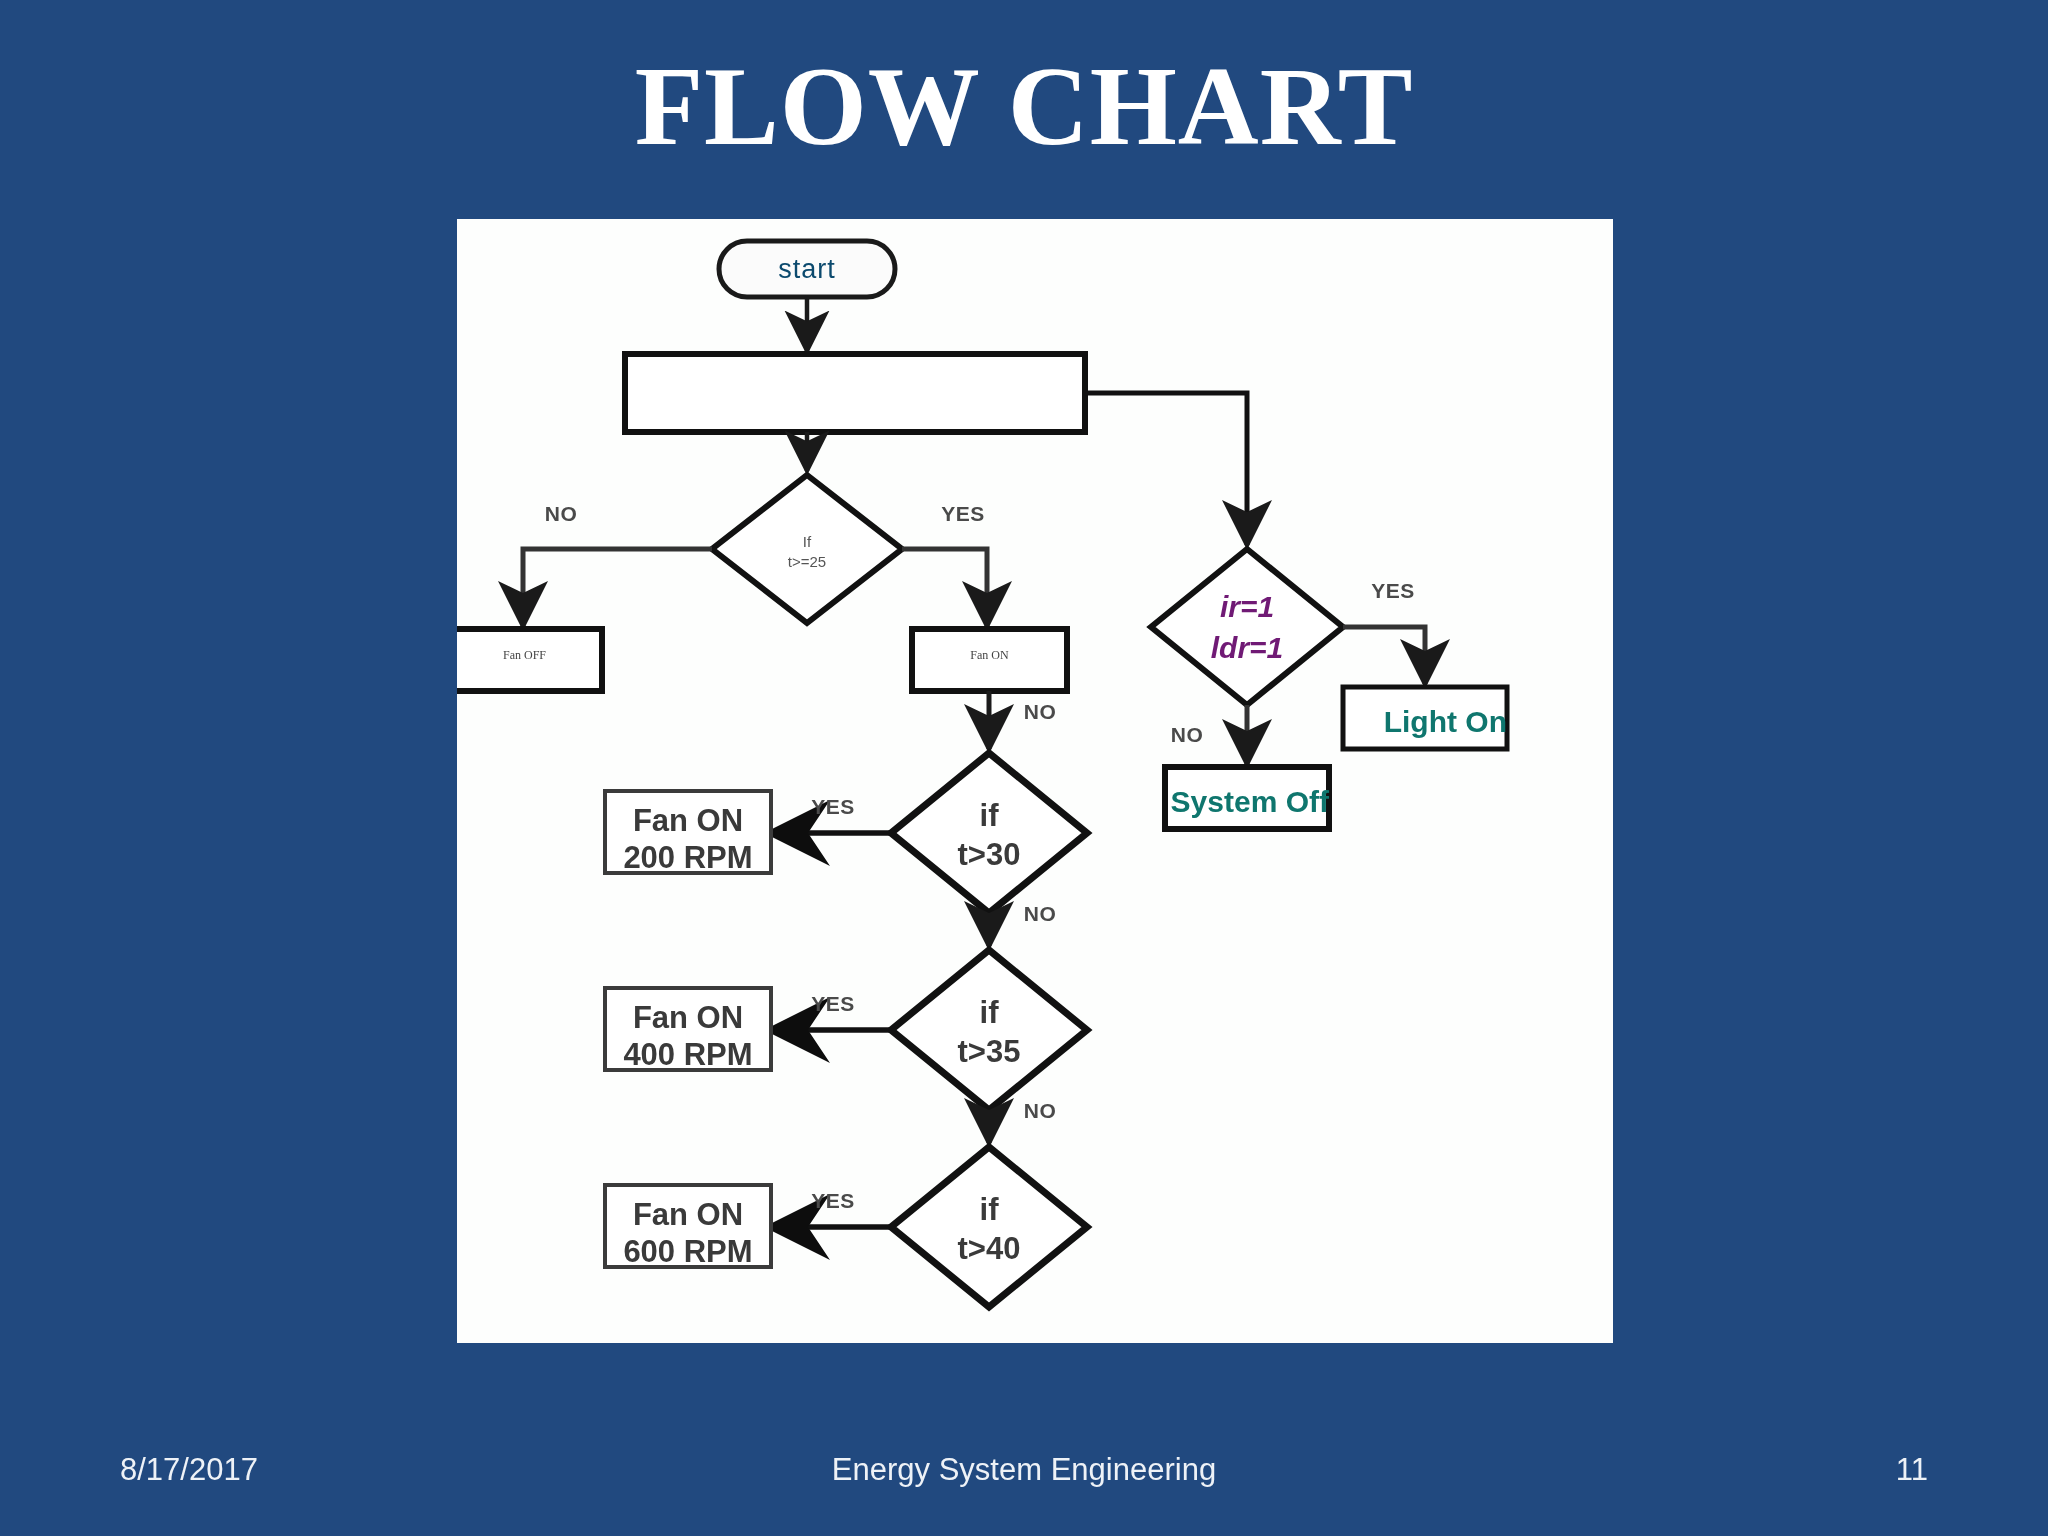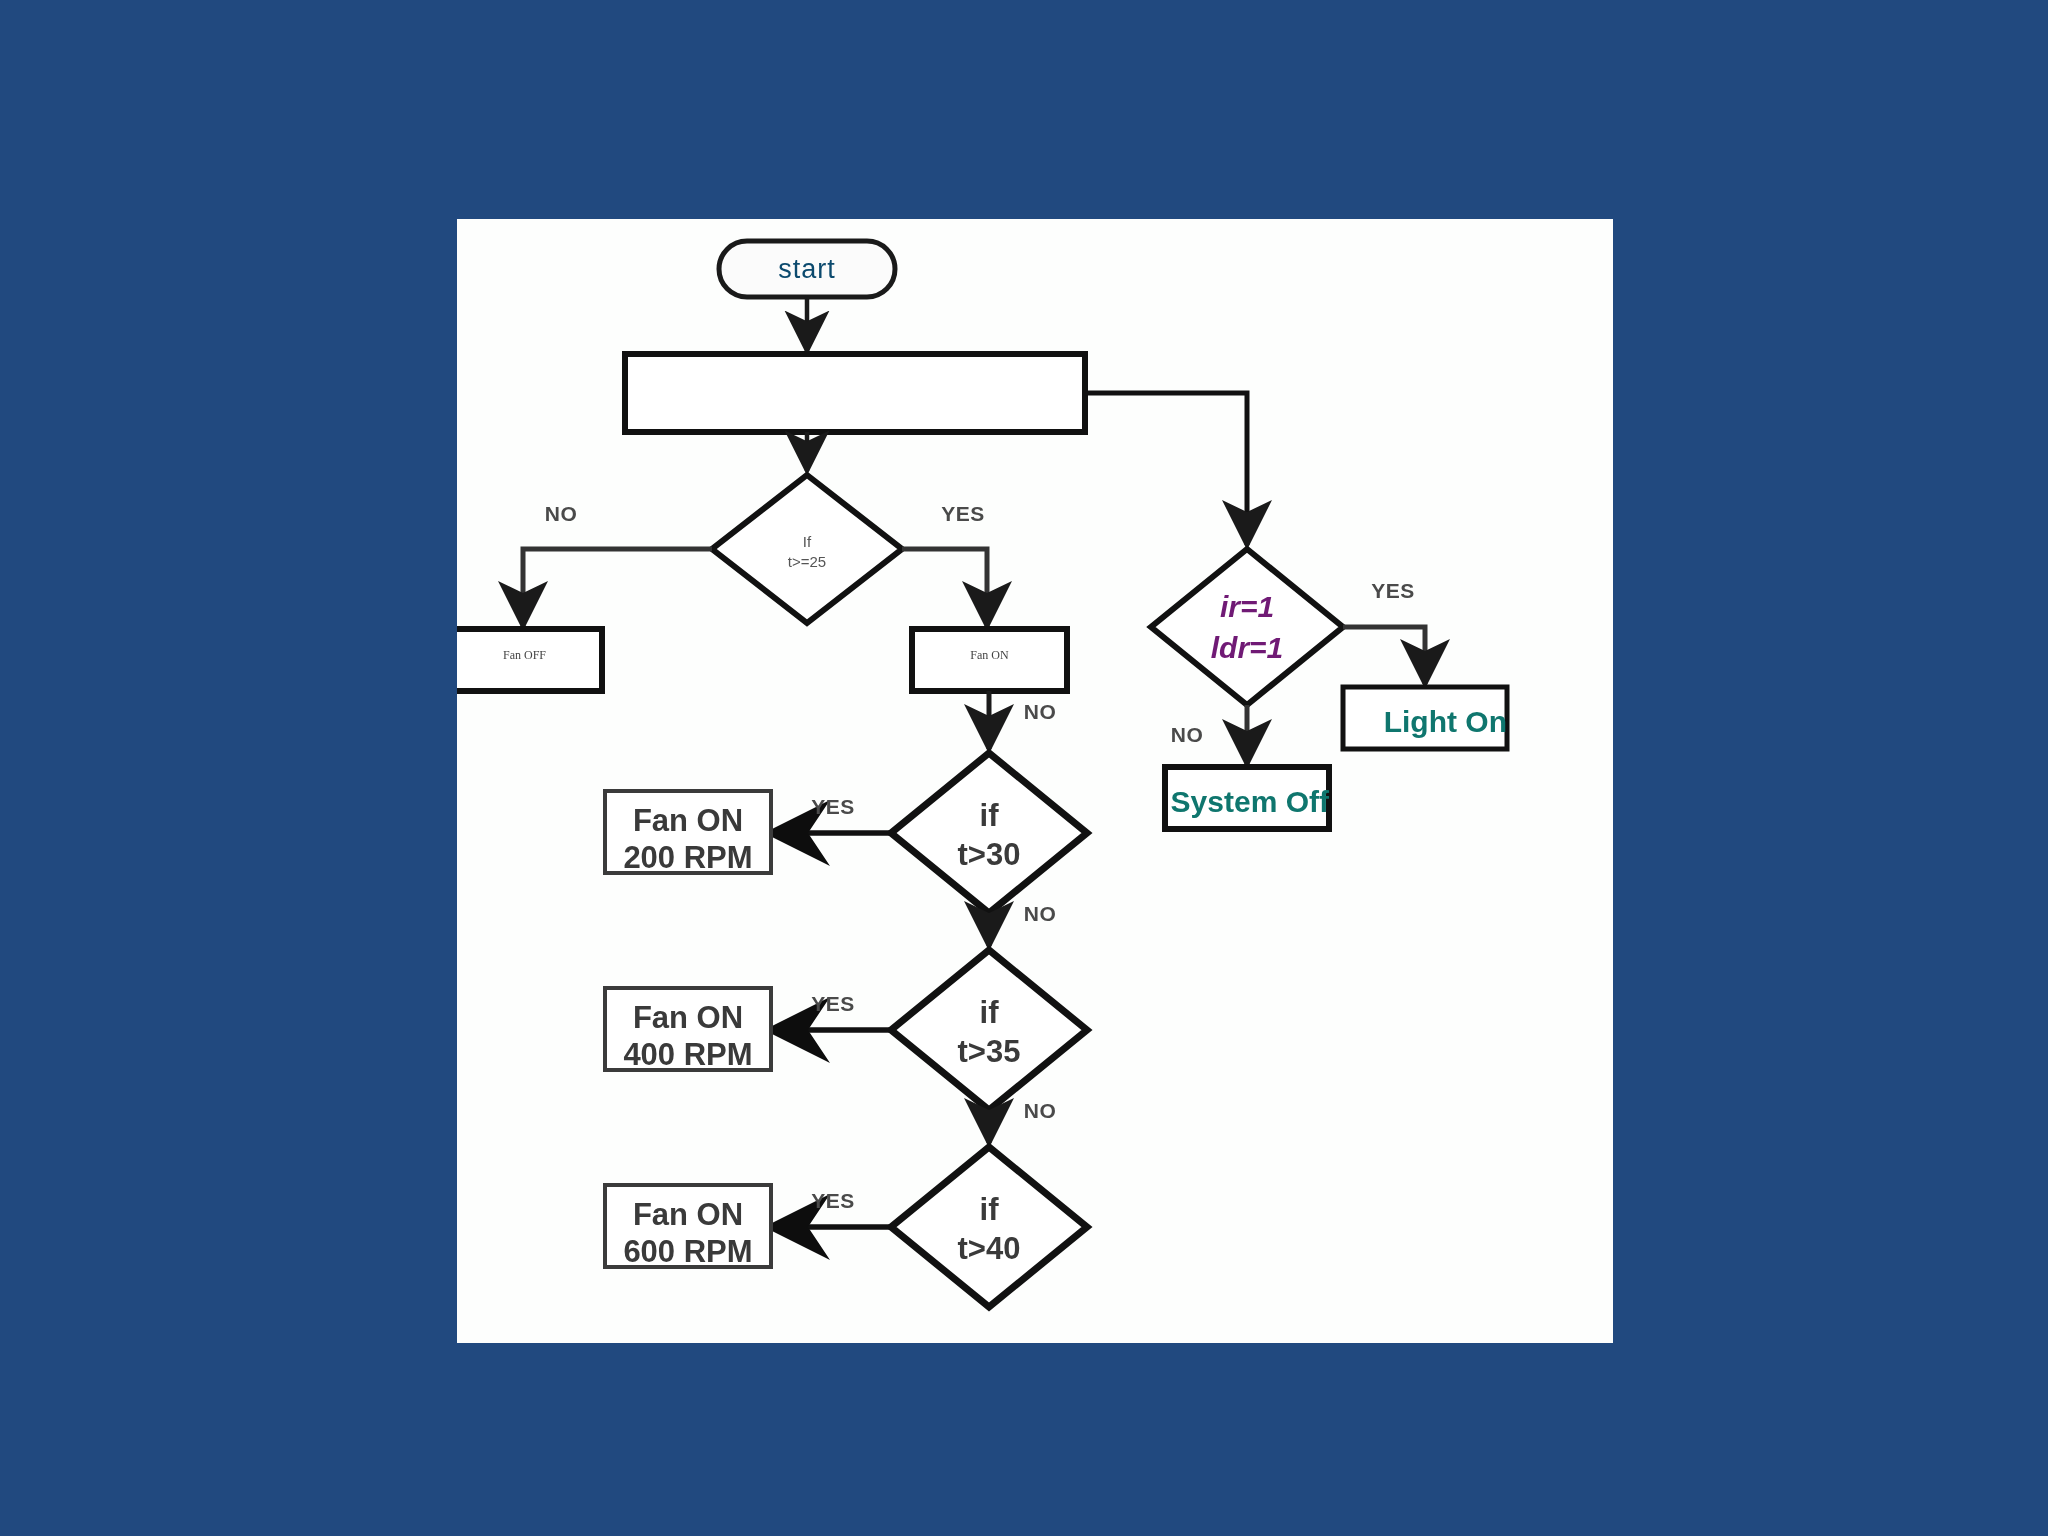--- a/index.html
+++ b/index.html
@@ -68,20 +68,21 @@
   .footer-page{
     position:absolute;right:120px;top:34px;
     font-size:31px;
   }
 </style>
 </head>
 <body>
 
 <div class="slide">
 
+  <div class="slide-title">FLOW CHART</div>
 
   <div class="canvas-panel">
 
     <svg class="fc" viewBox="0 0 1156 1124">
       <defs>
         <marker id="ah" markerWidth="12" markerHeight="12" refX="9" refY="5" orient="auto">
           <path d="M0,0 L10,5 L0,10 L2.4,5 z" fill="#1a1a1a"></path>
         </marker>
         <marker id="ahfat" markerWidth="14" markerHeight="14" refX="10" refY="6" orient="auto">
           <path d="M0,0 L12,6 L0,12 L4,6 z" fill="#0d0d0d"></path>
@@ -171,14 +172,19 @@
     <div class="node-text t-ir" style="left:733px;top:368px;width:114px;">ir=1
 ldr=1</div>
     <div class="node-text t-lbl" style="left:896px;top:360px;width:80px;">YES</div>
     <div class="node-text t-lbl" style="left:700px;top:504px;width:60px;">NO</div>
 
     <div class="node-text t-light" style="left:886px;top:485px;width:164px;">Light On</div>
     <div class="node-text t-light" style="left:708px;top:565px;width:164px;">System Off</div>
 
   </div>
 
+  <div class="footer">
+    <div class="footer-date">8/17/2017</div>
+    <div class="footer-center">Energy System Engineering</div>
+    <div class="footer-page">11</div>
+  </div>
 
 </div>
 
 </body></html>

